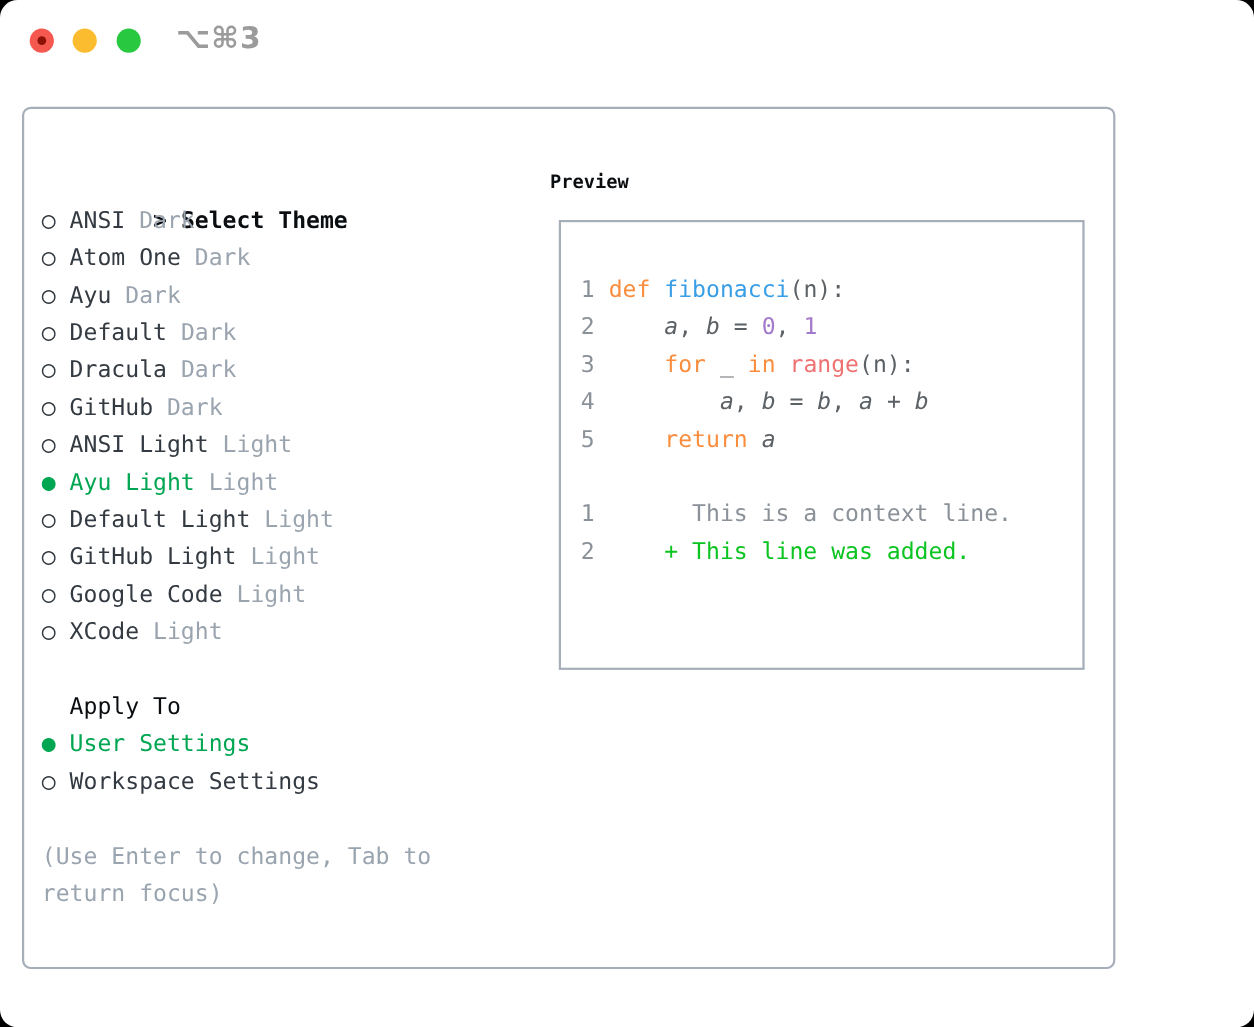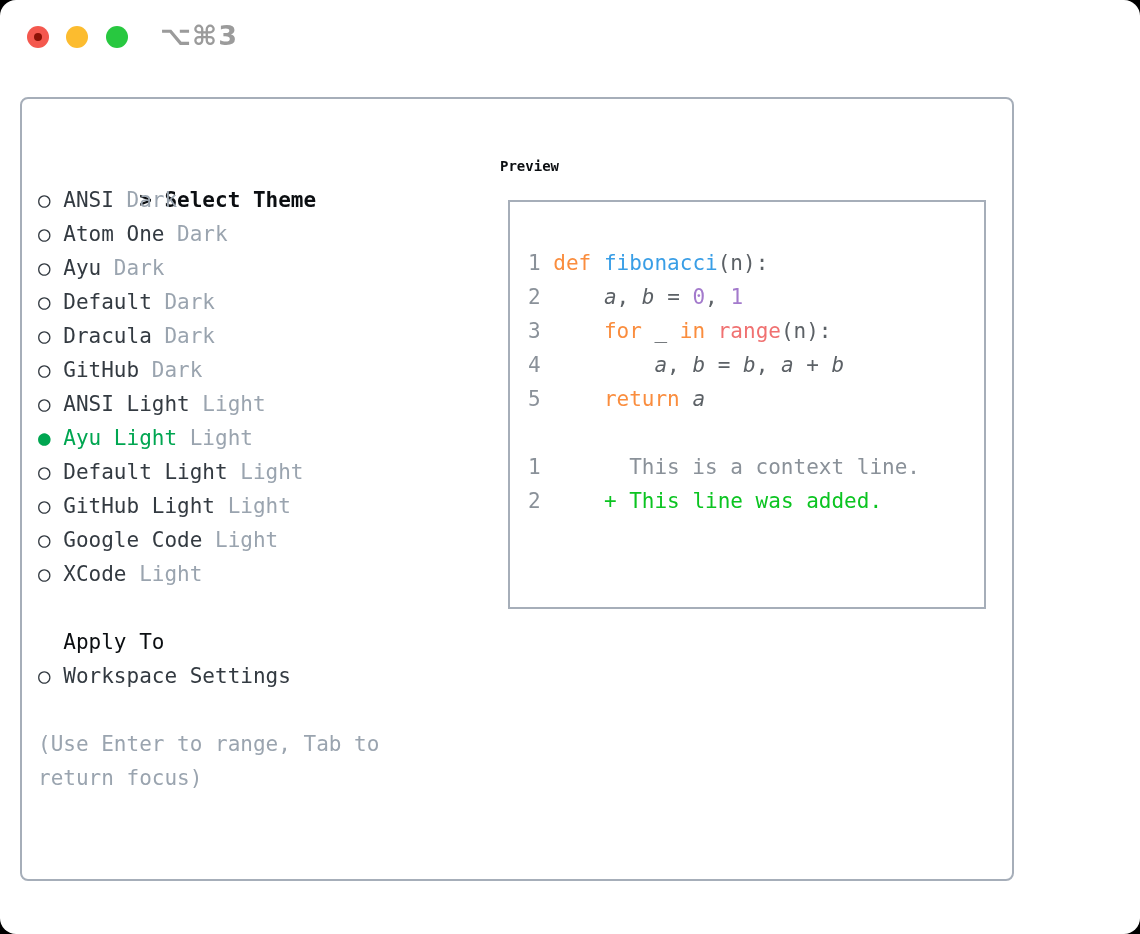--- a/index.html
+++ b/index.html
@@ -40,21 +40,21 @@
   .theme-row .variant { color:var(--muted_gray); margin-left:1ch; }
   .spacer { height:34px; }
   .apply-title { padding-left:2ch; color:var(--title_black); }
   .apply-row .label { color:var(--text_dark); }
   .apply-row .label.sel { color:var(--selection_green); }
   .hint { color:var(--muted_gray); }
   .hint div { font-size:21px; line-height:34px; height:34px; white-space:pre; }
   
   .preview-title {
     position:absolute; left:478px; top:50px; height:34px;
-    font-size:14px; line-height:34px; font-weight:bold; color:var(--title_black);
+    font-size:17px; line-height:34px; font-weight:bold; color:var(--title_black);
   }
   .preview-box {
     position:absolute; left:486px; top:101px; width:478px; height:409px;
     border:2px solid var(--border_gray); background:#fff;
     padding:44px 0 0 18px; overflow:hidden;
   }
   .code-row .num { color:var(--code_gray); }
   .seg { color:var(--code_fg); }
   .seg.it { font-style:italic; }
   .seg.c-kw   { color:var(--keyword_orange); }
@@ -99,27 +99,28 @@
           <div class="row theme-row"><span class="marker">○</span><span class="name">GitHub Light</span><span class="variant">Light</span></div>
           <div class="row theme-row"><span class="marker">○</span><span class="name">Google Code</span><span class="variant">Light</span></div>
           <div class="row theme-row"><span class="marker">○</span><span class="name">XCode</span><span class="variant">Light</span></div>
         </div>
 
       <div class="spacer"></div>
 
       <div class="row apply-title">Apply To</div>
 
       <div id="apply-list">
+          <div class="row apply-row"><span class="marker sel">●</span><span class="label sel">User Settings</span></div>
           <div class="row apply-row"><span class="marker">○</span><span class="label">Workspace Settings</span></div>
         </div>
 
       <div class="spacer"></div>
 
       <div class="hint">
-        <div>(Use Enter to range, Tab to</div>
+        <div>(Use Enter to change, Tab to</div>
         <div>return focus)</div>
       </div>
     </div>
 
     <div class="preview-title">Preview</div>
     <div class="preview-box" id="preview-box">
         <div class="code-row"><span class="num">1</span><span class="seg c-fg"> </span><span class="seg c-kw">def</span><span class="seg c-fg"> </span><span class="seg c-fn">fibonacci</span><span class="seg c-fg">(n):</span></div>
         <div class="code-row"><span class="num">2</span><span class="seg c-fg">     </span><span class="seg c-fg it">a</span><span class="seg c-fg">, </span><span class="seg c-fg it">b</span><span class="seg c-fg"> = </span><span class="seg c-num">0</span><span class="seg c-fg">, </span><span class="seg c-num">1</span></div>
         <div class="code-row"><span class="num">3</span><span class="seg c-fg">     </span><span class="seg c-kw">for</span><span class="seg c-fg"> _ </span><span class="seg c-kw">in</span><span class="seg c-fg"> </span><span class="seg c-call">range</span><span class="seg c-fg">(n):</span></div>
         <div class="code-row"><span class="num">4</span><span class="seg c-fg">         </span><span class="seg c-fg it">a</span><span class="seg c-fg">, </span><span class="seg c-fg it">b</span><span class="seg c-fg"> = </span><span class="seg c-fg it">b</span><span class="seg c-fg">, </span><span class="seg c-fg it">a</span><span class="seg c-fg"> + </span><span class="seg c-fg it">b</span></div>

